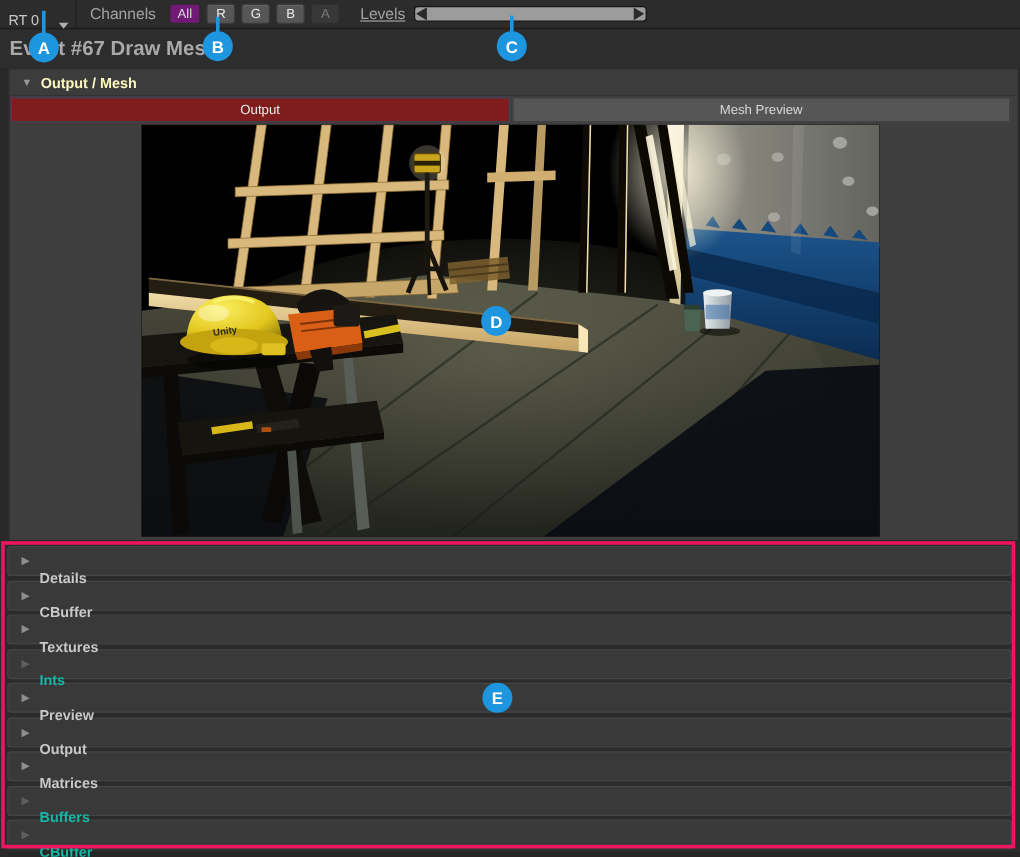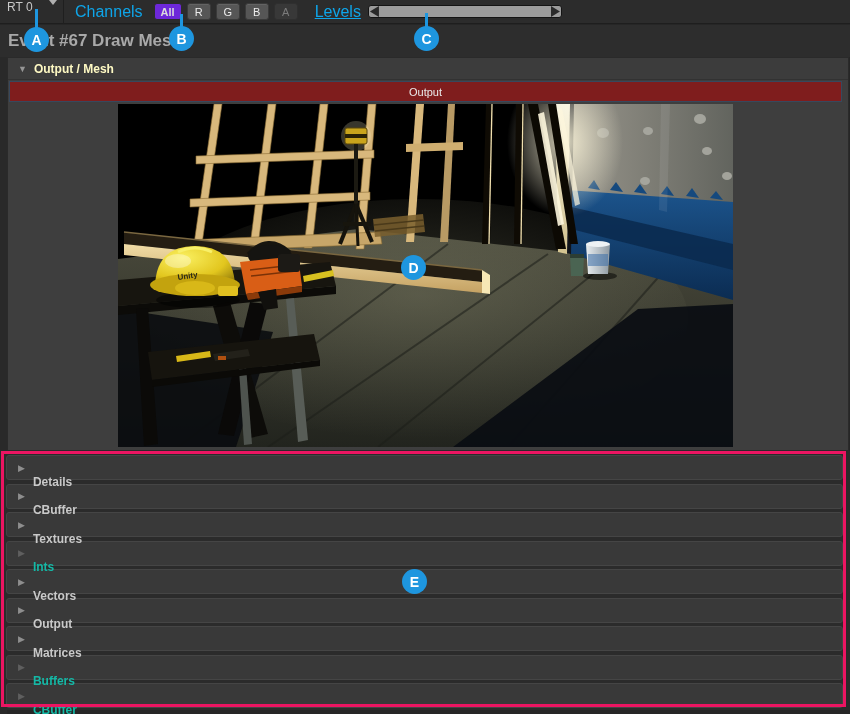--- a/index.html
+++ b/index.html
@@ -3,32 +3,32 @@
 <meta charset="utf-8">
 <style>
   html,body{margin:0;padding:0;background:#262626;}
   body{width:850px;height:714px;position:relative;overflow:hidden;
        font-family:"Liberation Sans","DejaVu Sans",sans-serif;
        -webkit-font-smoothing:antialiased;}
 
   
   .toolbar{position:absolute;left:0;top:0;width:850px;height:24px;background:#2c2c2c;
            border-bottom:1px solid #1e1e1e;display:flex;align-items:center;box-sizing:border-box;}
-  .rt-dropdown{display:flex;align-items:flex-start;justify-content:space-between;width:64px;height:24px;
+  .rt-dropdown{display:flex;align-items:flex-end;justify-content:space-between;width:64px;height:24px;
                padding:0 6px 0 7px;box-sizing:border-box;border-right:1px solid #1f1f1f;cursor:default;}
   .rt-dropdown .lbl{font-size:12px;color:#c8c8c8;}
   .dd-arrow{width:0;height:0;border-left:4px solid transparent;border-right:4px solid transparent;
             border-top:5px solid #b0b0b0;}
-  .tb-label{font-size:16px;color:#0ea5e9;}
+  .tb-label{font-size:13px;color:#a3a3a3;}
   .channels-label{margin-left:11px;}
   .ch-group{display:flex;margin-left:11px;gap:5px;}
   .ch-btn{height:17px;min-width:24px;padding:0 6px;border-radius:3px;display:flex;align-items:center;
           justify-content:center;font-size:11px;box-sizing:border-box;}
   .ch-btn.normal{background:#565656;border:1px solid #3a3a3a;box-shadow:inset 0 1px 0 rgba(255,255,255,.08);color:#ececec;}
-  .ch-btn.pressed{background:#6d28d9;border:1px solid #2c2c2c;color:#dcdcdc;font-weight:bold;}
+  .ch-btn.pressed{background:#701a75;border:1px solid #2c2c2c;color:#dcdcdc;}
   .ch-btn.disabled{background:#383838;border:1px solid #2f2f2f;color:#7b7b7b;}
   .levels-label{margin-left:17px;text-decoration:underline;}
   .levels-slider{position:relative;margin-left:7px;width:194px;height:13px;background:#9c9c9c;
                  border:1px solid #141414;border-radius:3px;box-sizing:border-box;overflow:hidden;}
   .sl-handle-l{position:absolute;left:1px;top:0;width:9px;height:11px;background:#2a2a2a;
                clip-path:polygon(100% 0,100% 100%,0 50%);}
   .sl-handle-r{position:absolute;right:1px;top:0;width:9px;height:11px;background:#2a2a2a;
                clip-path:polygon(0 0,0 100%,100% 50%);}
 
   
@@ -101,20 +101,21 @@
 
 <div class="gutter"></div>
 
 <div class="panel">
   <div class="foldout-header">
     <span class="tri-open">▼</span>
     <span class="foldout-label">Output / Mesh</span>
   </div>
   <div class="tabs">
     <div class="tab selected">Output</div>
+    <div class="tab unselected">Mesh Preview</div>
   </div>
 
   <div class="preview-wrap">
     <svg width="615" height="343" viewBox="0 0 615 343">
       <defs>
         <linearGradient id="floorGrad" x1="0" y1="0" x2="0" y2="1">
           <stop offset="0" stop-color="#4a4a3c"></stop>
             <stop offset="1" stop-color="#22241e"></stop>
         </linearGradient>
         <radialGradient id="pool" cx="0.5" cy="0.4" r="0.6">
@@ -301,21 +302,21 @@
   <div class="prop-row enabled">
     <span class="tri-closed">▶</span>
     <span class="prop-label">Textures</span>
   </div>
   <div class="prop-row disabled">
     <span class="tri-closed">▶</span>
     <span class="prop-label">Ints</span>
   </div>
   <div class="prop-row enabled">
     <span class="tri-closed">▶</span>
-    <span class="prop-label">Vectors</span>
+    <span class="prop-label">Preview</span>
   </div>
   <div class="prop-row enabled">
     <span class="tri-closed">▶</span>
     <span class="prop-label">Output</span>
   </div>
   <div class="prop-row enabled">
     <span class="tri-closed">▶</span>
     <span class="prop-label">Matrices</span>
   </div>
   <div class="prop-row disabled">

